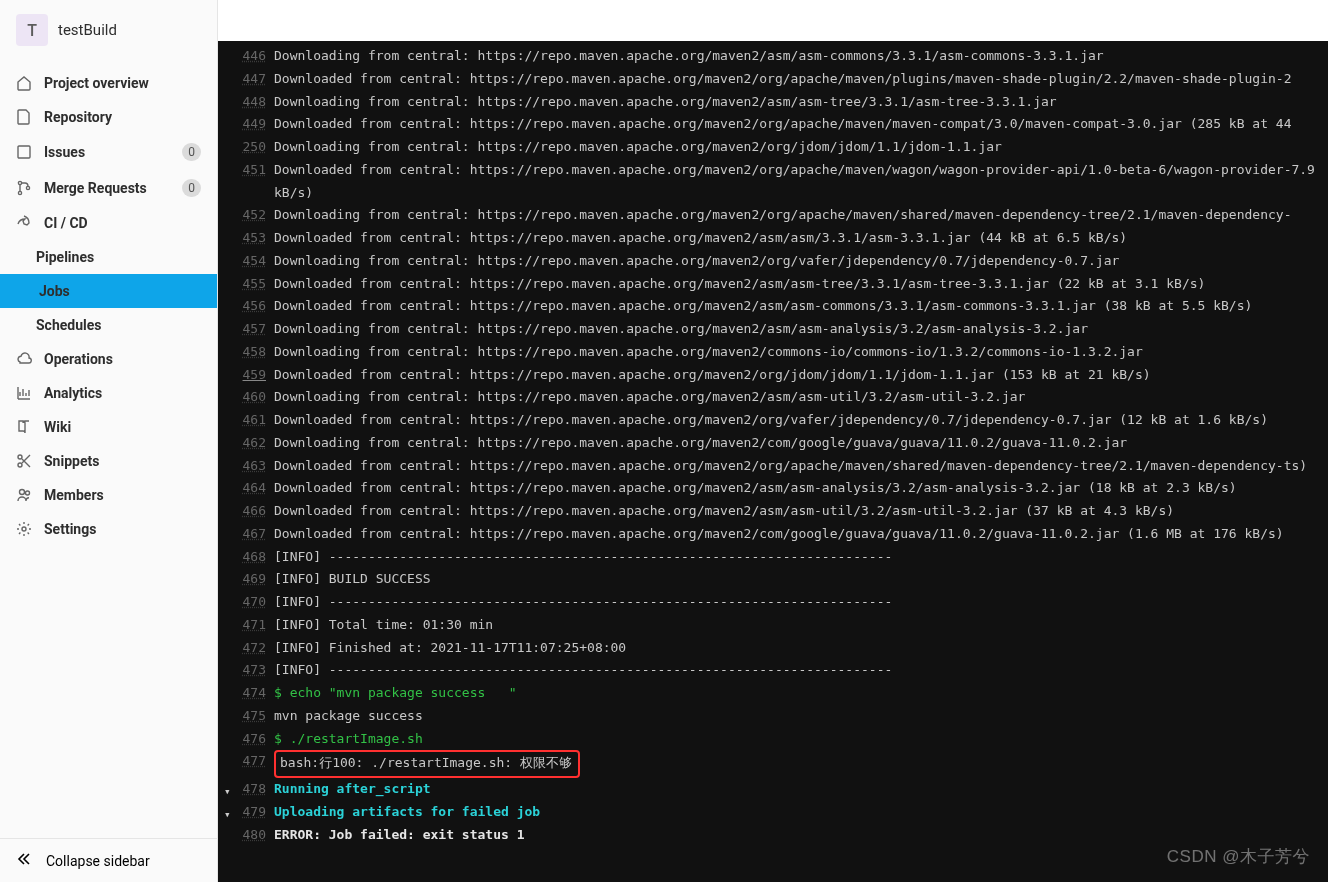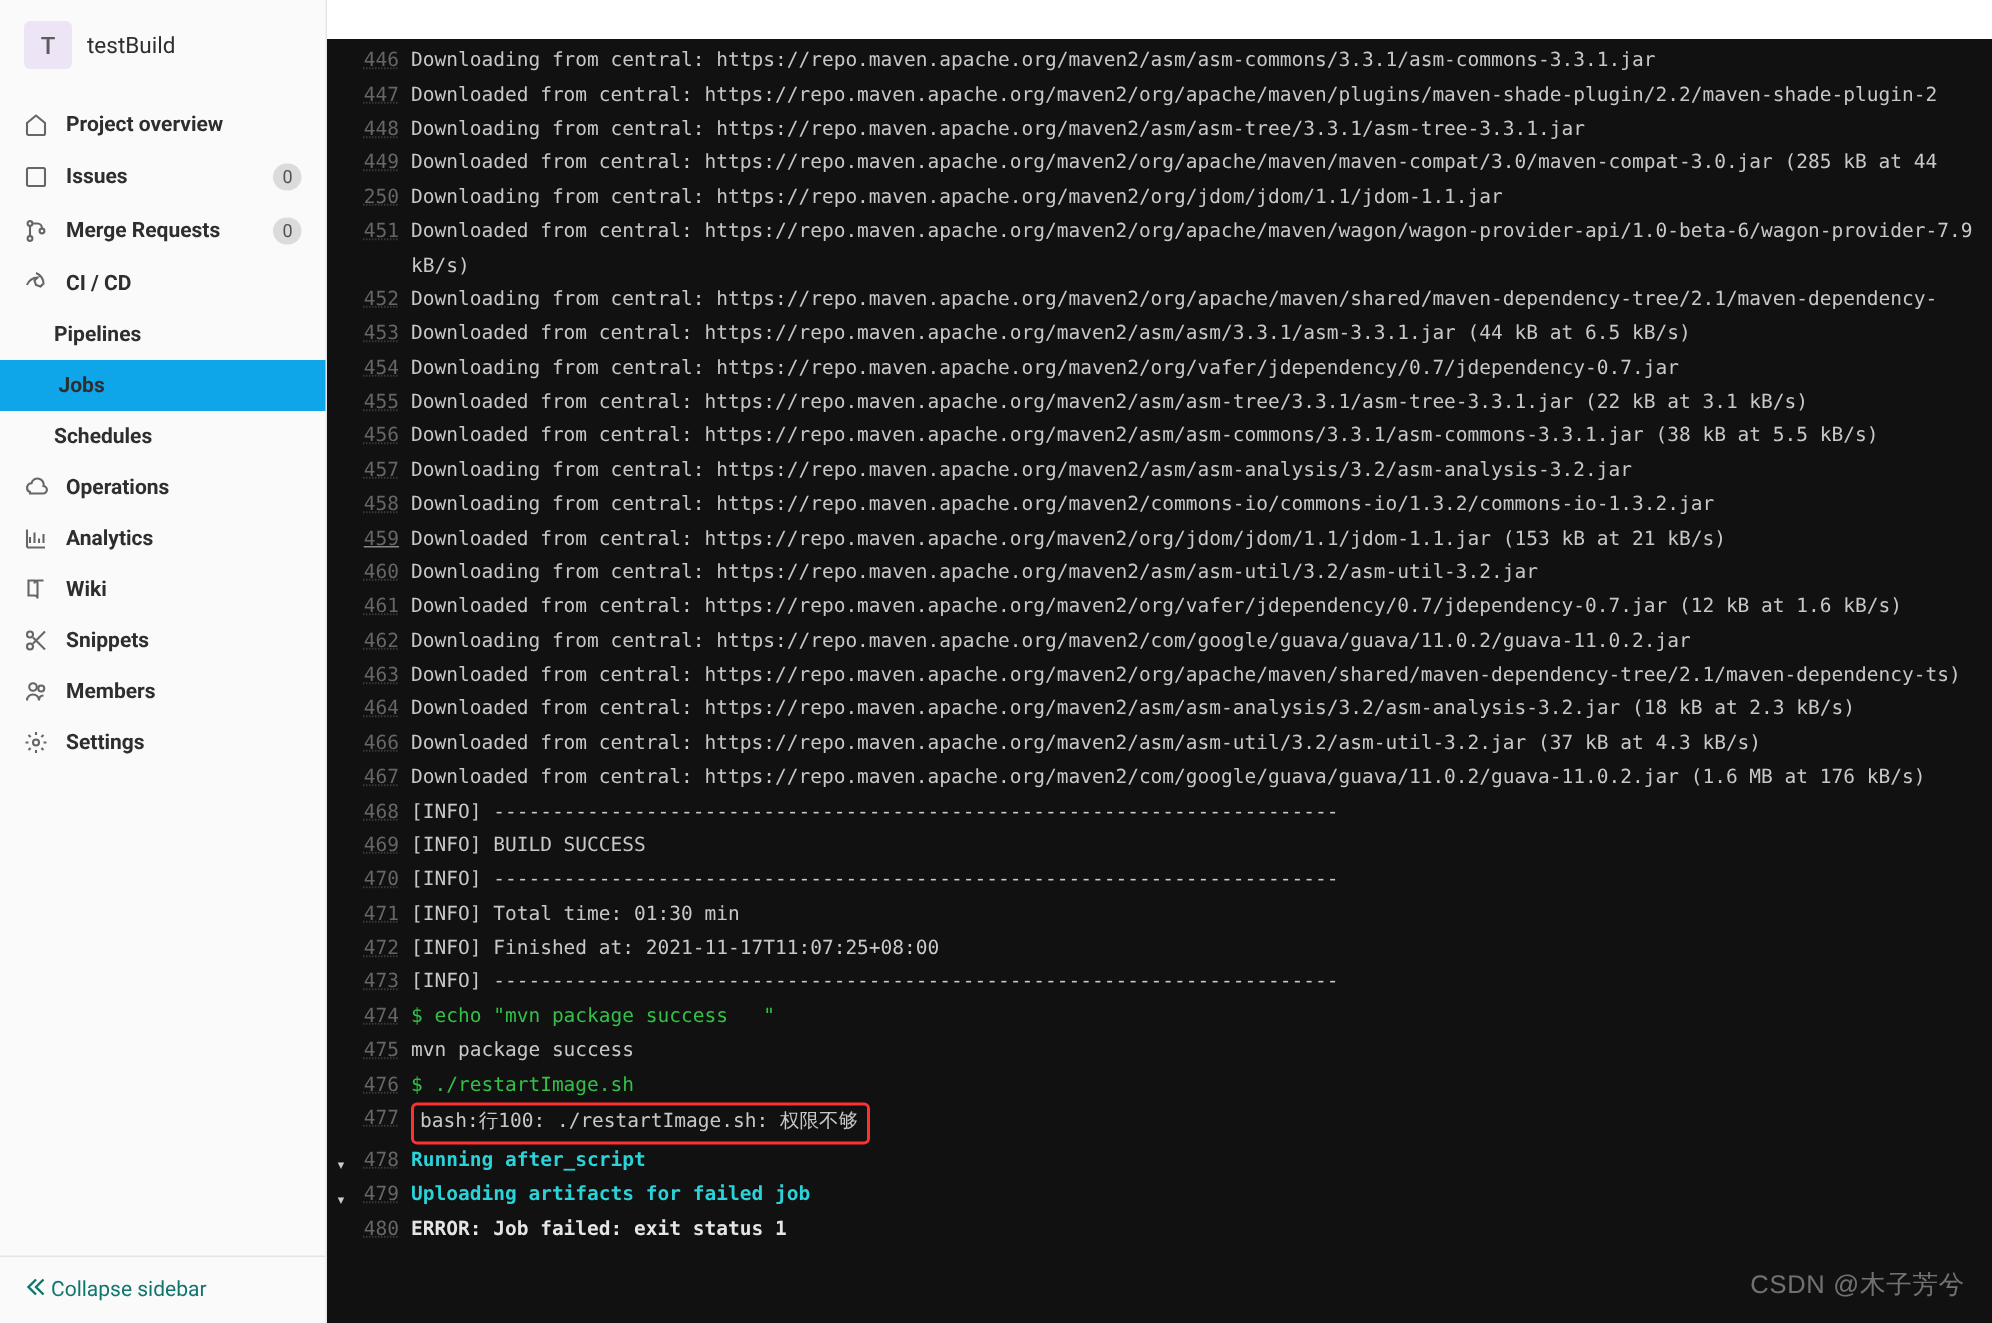--- a/index.html
+++ b/index.html
@@ -10,22 +10,22 @@
 .project-badge { width: 32px; height: 32px; background: #ede5f5; color: #5c5c5c; display: flex; align-items: center; justify-content: center; font-weight: 500; border-radius:4px; font-size:16px;}
 .project-name { font-size: 15px; color:#2e2e2e; font-weight:400; }
 .nav { flex: 1; padding-top: 6px; }
 .nav-item { display: flex; align-items: center; padding: 9px 16px; color: #2e2e2e; gap: 12px; cursor: pointer; }
 .nav-item.active { background: #0ea5e9; font-weight: 600; border-left:3px solid transparent; }
 .nav-item .icon { width: 16px; height:16px; display:flex; align-items:center; justify-content:center; color:#666; }
 .nav-item .label { flex: 1; font-weight: bold; }
 .nav-item .badge { background: #dbdbdb; color: #525252; border-radius: 10px; font-size: 12px; min-width: 18px; height: 18px; display: flex; align-items:center; justify-content:center; padding:0 6px;}
 .subnav .nav-item { padding-left: 36px; font-size: 14px; }
 .subnav .nav-item.active { font-weight:700; }
-.collapse { border-top: 1px solid #e5e5e5; padding: 12px 16px; display: flex; align-items:center; gap: 2px; color: #0f766e; cursor:pointer; }
-.main { flex: 1; display: flex; flex-direction: column; min-width:0; }
+.collapse { border-top: 1px solid #e5e5e5; padding: 12px 16px; display: flex; align-items:center; gap: 14px; color: #000000; cursor:pointer; }
+.main { flex: 1; display: flex; flex-direction: column; min-width:0;gap:15px; }
 .gap-bar { height: 26px; border-bottom:0; }
 .console { flex: 1; background: #111; color: #c8c8c8; font-family: "SFMono-Regular", Menlo, Consolas, monospace; font-size: 13px; overflow:hidden; line-height:1.75; padding: 4px 0 10px 0;}
 .line { display: flex; white-space: pre; }
 .lnwrap { width: 56px; min-width:56px; text-align: right; color: #666; padding-right: 8px; user-select:none; position:relative;}
 .lncontent { flex:1; min-width:0; white-space:pre-wrap; word-break:break-all; padding-right:10px;}
 .lnum { text-decoration: underline dotted rgba(120,120,120,0.4); }
 .lnum.hl { text-decoration:underline solid #888;}
 .caret { position:absolute; left: 6px; top: 4px; color:#ccc; font-size:11px;}
 .green { color: #32c146; }
 .cyan { color: #2bd2d8; font-weight: 600; }
@@ -44,20 +44,28 @@
       <div class="project-name">testBuild</div>
     </div>
     <nav class="nav">
       <div class="nav-item">
         <span class="icon">
             <svg viewBox="0 0 16 16" fill="none" stroke="currentColor" stroke-width="1.4">
               <path d="M2 7l6-5 6 5v7a1 1 0 0 1-1 1H3a1 1 0 0 1-1-1z"></path>
             </svg>
           </span>
         <span class="label">Project overview</span>
+      </div>
+      <div class="nav-item">
+        <span class="icon">
+            <svg viewBox="0 0 16 16" fill="none" stroke="currentColor" stroke-width="1.4">
+              <path d="M3 1h7l3 3v10a1 1 0 0 1-1 1H3a1 1 0 0 1-1-1V2a1 1 0 0 1 1-1z"></path>
+            </svg>
+          </span>
+        <span class="label">Repository</span>
       </div>
       <div class="nav-item">
         <span class="icon">
             <svg viewBox="0 0 16 16" fill="none" stroke="currentColor" stroke-width="1.4">
               <rect x="2" y="2" width="12" height="12" rx="1"></rect>
             </svg>
           </span>
         <span class="label">Issues</span>
         <span class="badge">0</span>
       </div>

